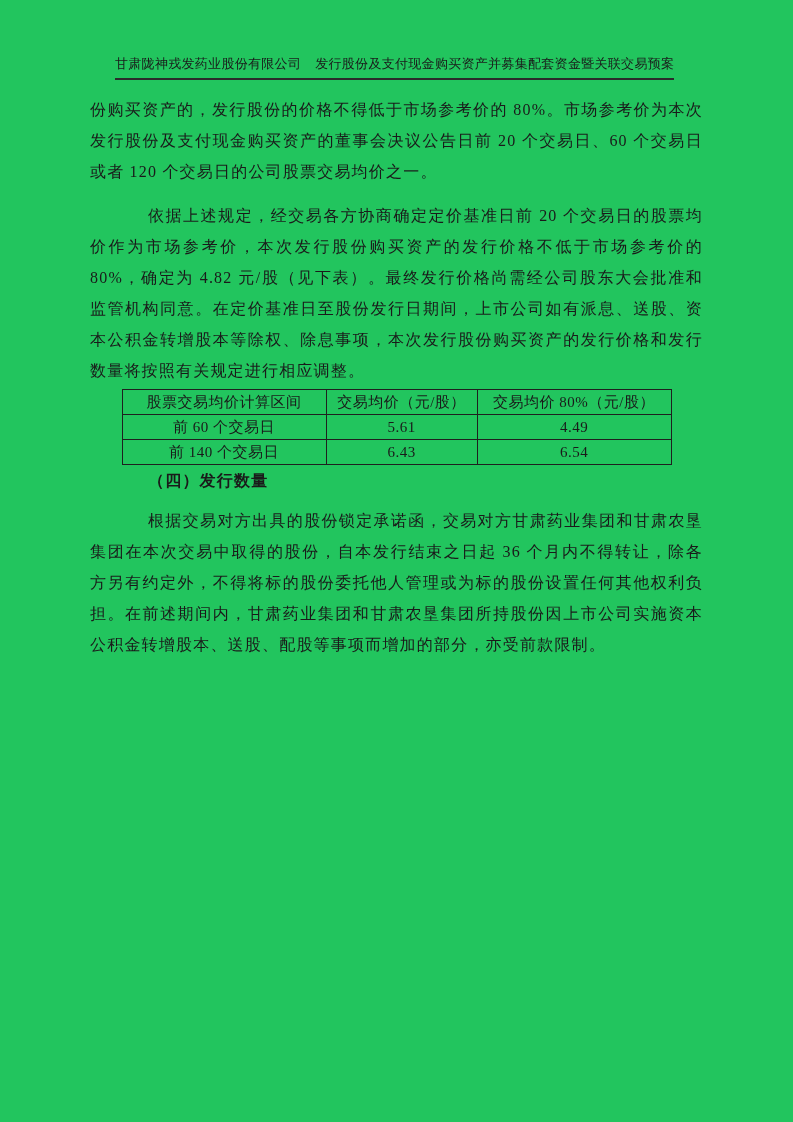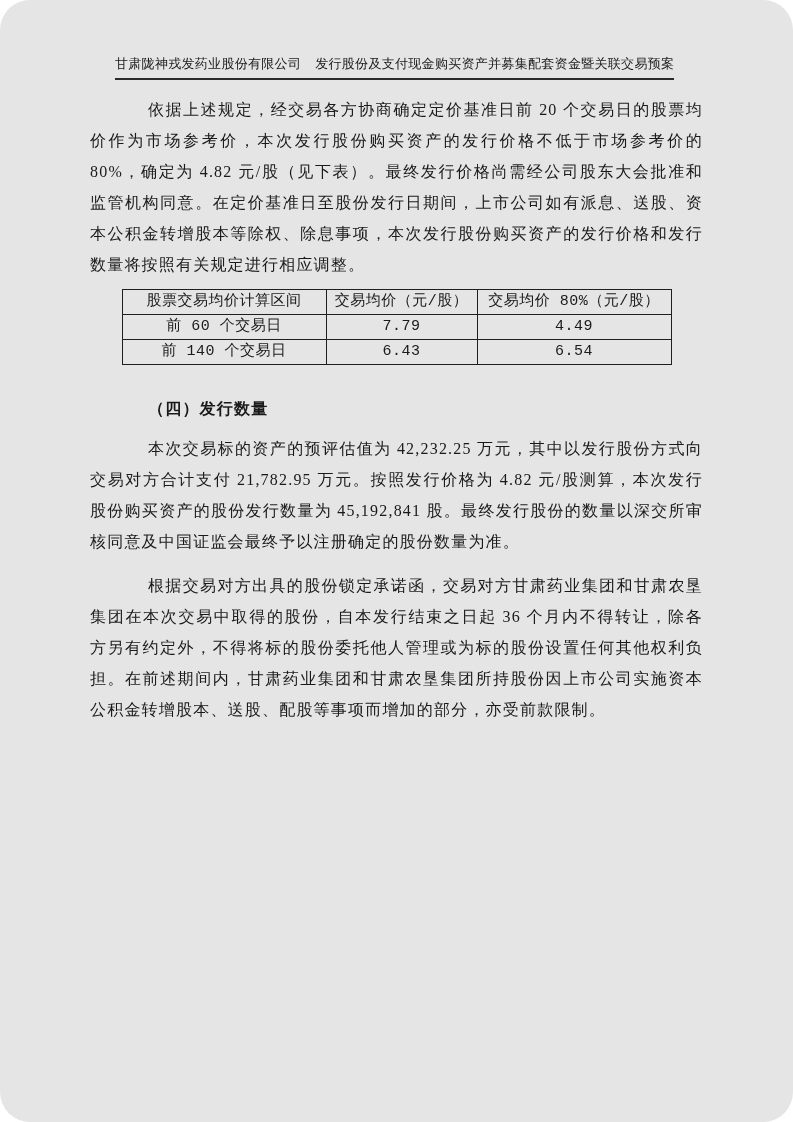--- a/index.html
+++ b/index.html
@@ -4,25 +4,24 @@
 <style>
   html, body {
     margin: 0;
     padding: 0;
     background: #ffffff;
   }
   .page {
     position: relative;
     width: 793px;
     height: 1122px;
-    background: #e5e5e5;
+    background: #22c55e;
     font-family: "Liberation Serif", "DejaVu Serif", serif;
     color: #1a1a1a;
     overflow: hidden;
-    border-radius: 30px;
   }
   
   .doc-header {
     position: absolute;
     top: 54px;
     left: 115px;
   }
   .doc-header-text {
     display: inline-block;
     font-size: 13px;
@@ -42,33 +41,32 @@
     width: 613px;
   }
   .content p {
     margin: 0 0 13px 0;
     font-size: 16px;
     line-height: 31px;
     text-align: justify;
     letter-spacing: 1.2px;
   }
   p.indent { text-indent: 58px; }
-  p.tight  { margin-bottom: 9px; }
+  p.tight  { margin-bottom: 3px; }
   p.section-heading {
     text-indent: 58px;
     margin: 0 0 9px 0;
     font-weight: bold;
   }
   
   table.price-table {
     width: 549px;
-    margin: 0 auto 28px auto;
+    margin: 0 auto 0 auto;
     border-collapse: collapse;
     table-layout: fixed;
-    font-family: Liberation Mono, monospace;
   }
   table.price-table col.c1 { width: 204px; }
   table.price-table col.c2 { width: 151px; }
   table.price-table col.c3 { width: 194px; }
   table.price-table th,
   table.price-table td {
     border: 1px solid #1f1f1f;
     height: 24px;
     padding: 0;
     text-align: center;
@@ -85,50 +83,50 @@
 <div class="page">
 
   <div class="doc-header">
     <span class="doc-header-text">
       <span>甘肃陇神戎发药业股份有限公司</span><span class="doc-header-title">发行股份及支付现金购买资产并募集配套资金暨关联交易预案</span>
     </span>
   </div>
 
   <div class="content">
 
+    <p>份购买资产的，发行股份的价格不得低于市场参考价的 80%。市场参考价为本次发行股份及支付现金购买资产的董事会决议公告日前 20 个交易日、60 个交易日或者 120 个交易日的公司股票交易均价之一。</p>
 
     <p class="indent tight">依据上述规定，经交易各方协商确定定价基准日前 20 个交易日的股票均价作为市场参考价，本次发行股份购买资产的发行价格不低于市场参考价的 80%，确定为 4.82 元/股（见下表）。最终发行价格尚需经公司股东大会批准和监管机构同意。在定价基准日至股份发行日期间，上市公司如有派息、送股、资本公积金转增股本等除权、除息事项，本次发行股份购买资产的发行价格和发行数量将按照有关规定进行相应调整。</p>
 
     <table class="price-table">
       <colgroup>
           <col class="c1">
           <col class="c2">
           <col class="c3">
         </colgroup>
       <tbody>
         <tr>
           <th>股票交易均价计算区间</th>
           <th>交易均价（元/股）</th>
           <th>交易均价 80%（元/股）</th>
         </tr>
         <tr>
           <td>前 60 个交易日</td>
-          <td>7.79</td>
+          <td>5.61</td>
           <td>4.49</td>
         </tr>
         <tr>
           <td>前 140 个交易日</td>
           <td>6.43</td>
           <td>6.54</td>
         </tr>
       </tbody>
     </table>
 
     <p class="section-heading">（四）发行数量</p>
 
-    <p class="indent">本次交易标的资产的预评估值为 42,232.25 万元，其中以发行股份方式向交易对方合计支付 21,782.95 万元。按照发行价格为 4.82 元/股测算，本次发行股份购买资产的股份发行数量为 45,192,841 股。最终发行股份的数量以深交所审核同意及中国证监会最终予以注册确定的股份数量为准。</p>
 
 
     <p class="indent">根据交易对方出具的股份锁定承诺函，交易对方甘肃药业集团和甘肃农垦集团在本次交易中取得的股份，自本发行结束之日起 36 个月内不得转让，除各方另有约定外，不得将标的股份委托他人管理或为标的股份设置任何其他权利负担。在前述期间内，甘肃药业集团和甘肃农垦集团所持股份因上市公司实施资本公积金转增股本、送股、配股等事项而增加的部分，亦受前款限制。</p>
 
 
   </div>
 </div>
 
 </body></html>

